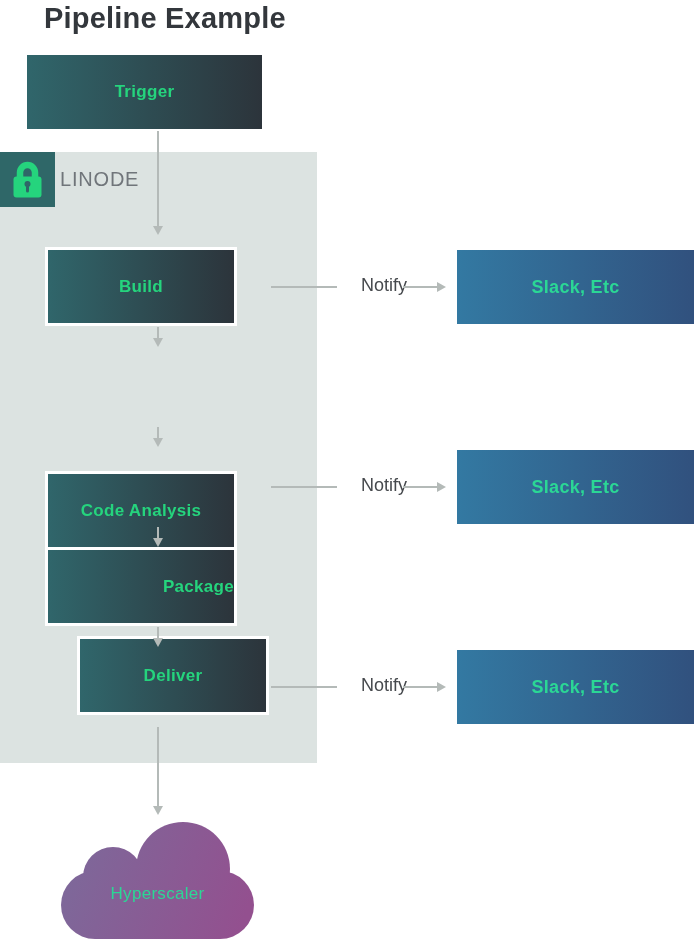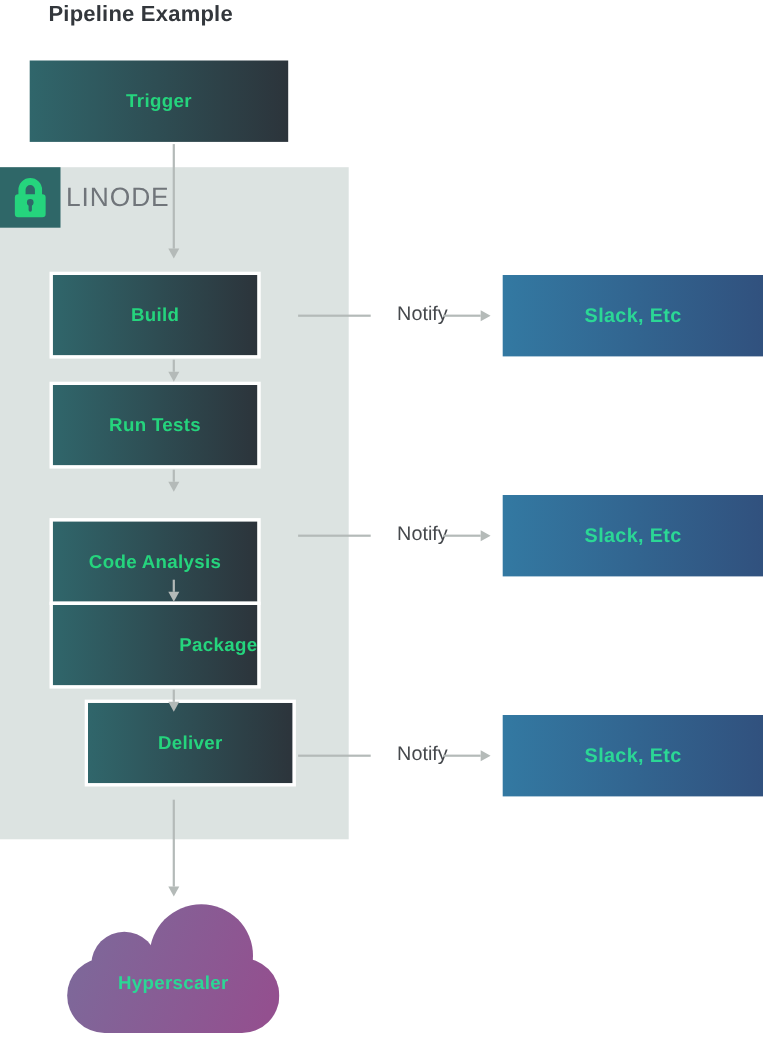--- a/index.html
+++ b/index.html
@@ -9,53 +9,53 @@
     --title:#33373c;
     --container-bg:#dce3e1;
     --lock-bg:#2f6768;
     --linode-text:#70757a;
     --notify-text:#46494d;
   }
   *{margin:0;padding:0;box-sizing:border-box;}
   body{background:#fff;font-family:"Liberation Sans","DejaVu Sans",sans-serif;}
   .canvas{position:relative;width:694px;height:944px;background:#fff;overflow:hidden;}
 
-  .page-title{position:absolute;left:44px;top:2px;font-size:20px;font-weight:bold;color:var(--title);letter-spacing:.2px;}
+  .page-title{position:absolute;left:44px;top:2px;font-size:29px;font-weight:bold;color:var(--title);letter-spacing:.2px;}
 
   .grad-box{position:absolute;display:flex;align-items:center;justify-content:center;
     background:linear-gradient(to right,#30666b,#2c343b);
     color:var(--green);font-weight:bold;font-size:17px;letter-spacing:.3px;}
   .pipe-box{left:45px;width:192px;height:79px;border:3px solid #ffffff;}
   .trigger-box{left:27px;top:55px;width:235px;height:74px;}
 
   .group-container{position:absolute;left:0;top:152px;width:317px;height:611px;background:var(--container-bg);}
   .lock-badge{position:absolute;left:0;top:152px;width:55px;height:55px;background:var(--lock-bg);
     display:flex;align-items:center;justify-content:center;}
   .group-label{position:absolute;left:60px;top:152px;height:55px;line-height:55px;
-    font-size:24px;color:var(--linode-text);letter-spacing:.8px;}
+    font-size:20px;color:var(--linode-text);letter-spacing:.8px;}
 
   .slack-box{left:457px;width:237px;height:74px;
     background:linear-gradient(to right,#3379a2,#31517e);color:var(--mint);font-size:18px;}
 
   .v-arrow{position:absolute;width:10px;}
   .v-arrow .shaft{position:absolute;left:4px;top:0;bottom:9px;width:2px;background:var(--arrow);}
   .v-arrow .tip{position:absolute;left:0;bottom:0;width:0;height:0;
     border-left:5px solid transparent;border-right:5px solid transparent;border-top:9px solid var(--arrow);}
 
   .h-line{position:absolute;height:2px;background:var(--arrow);}
   .h-arrow{position:absolute;height:10px;}
   .h-arrow .shaft{position:absolute;top:4px;left:0;right:9px;height:2px;background:var(--arrow);}
   .h-arrow .tip{position:absolute;right:0;top:0;width:0;height:0;
     border-top:5px solid transparent;border-bottom:5px solid transparent;border-left:9px solid var(--arrow);}
 
   .notify-label{position:absolute;left:361px;width:58px;font-size:18px;color:var(--notify-text);}
 
   .cloud-wrap{position:absolute;left:61px;top:821px;width:193px;height:118px;}
   .cloud-label{position:absolute;left:61px;top:884px;width:193px;text-align:center;
-    font-size:17px;font-weight:bold;color:var(--mint);letter-spacing:.3px;}
+    font-size:17px;font-weight:normal;color:var(--mint);letter-spacing:.3px;}
 </style>
 </head>
 <body>
 
 <div class="canvas">
 
   <div class="page-title">Pipeline Example</div>
 
   <div class="grad-box trigger-box">
     <span>Trigger</span>
@@ -72,23 +72,20 @@
   </div>
   <div class="group-label">LINODE</div>
 
   <div class="v-arrow" style="left:153px;top:131px;height:104px;">
     <div class="shaft"></div>
     <div class="tip"></div>
   </div>
 
   <div class="grad-box pipe-box" style="top:247px;">
     <span>Build</span>
-  </div>
-  <div class="grad-box pipe-box" style="top:347px;">
-    <span>Run Tests</span>
   </div>
   <div class="grad-box pipe-box" style="top:471px;">
     <span>Code Analysis</span>
   </div>
   <div class="grad-box pipe-box" style="top:547px;justify-content:flex-end;">
     <span>Package</span>
   </div>
   <div class="grad-box pipe-box" style="top:636px;margin-left:32px;">
     <span>Deliver</span>
   </div>

